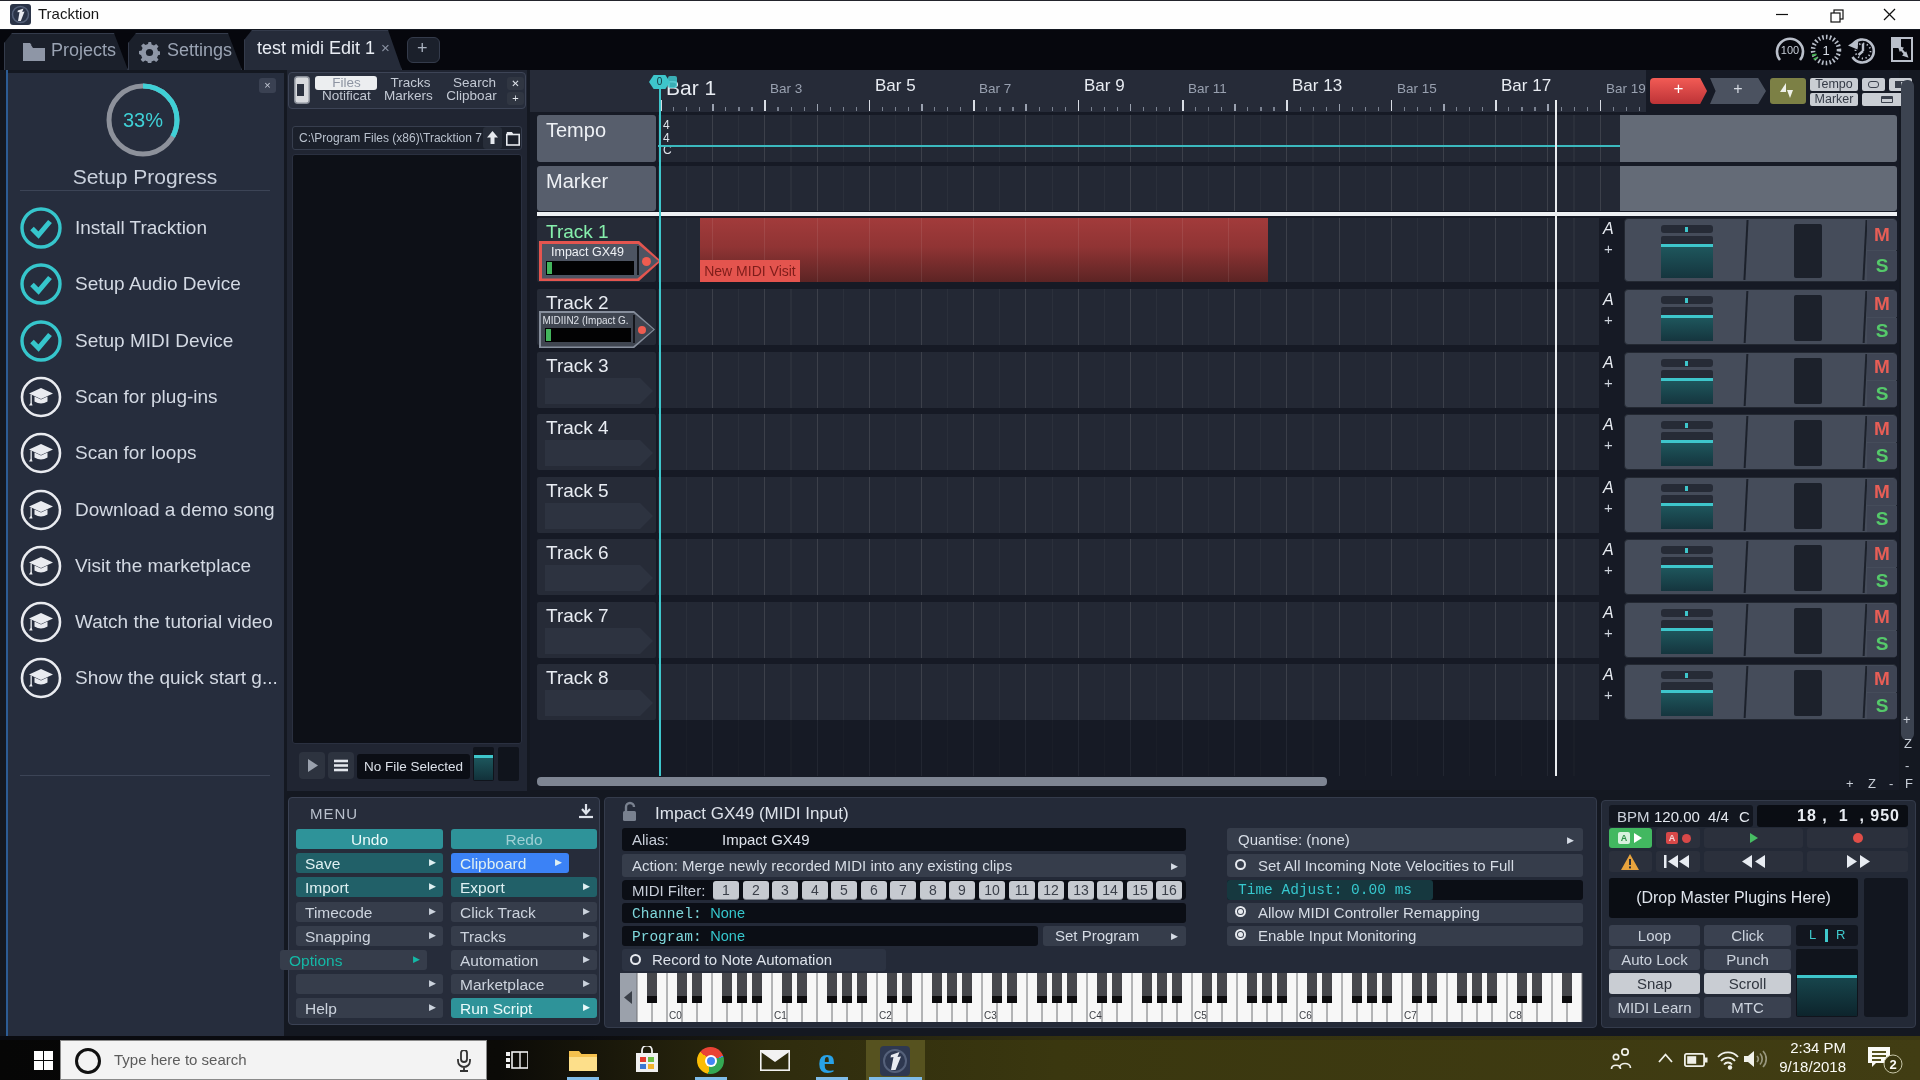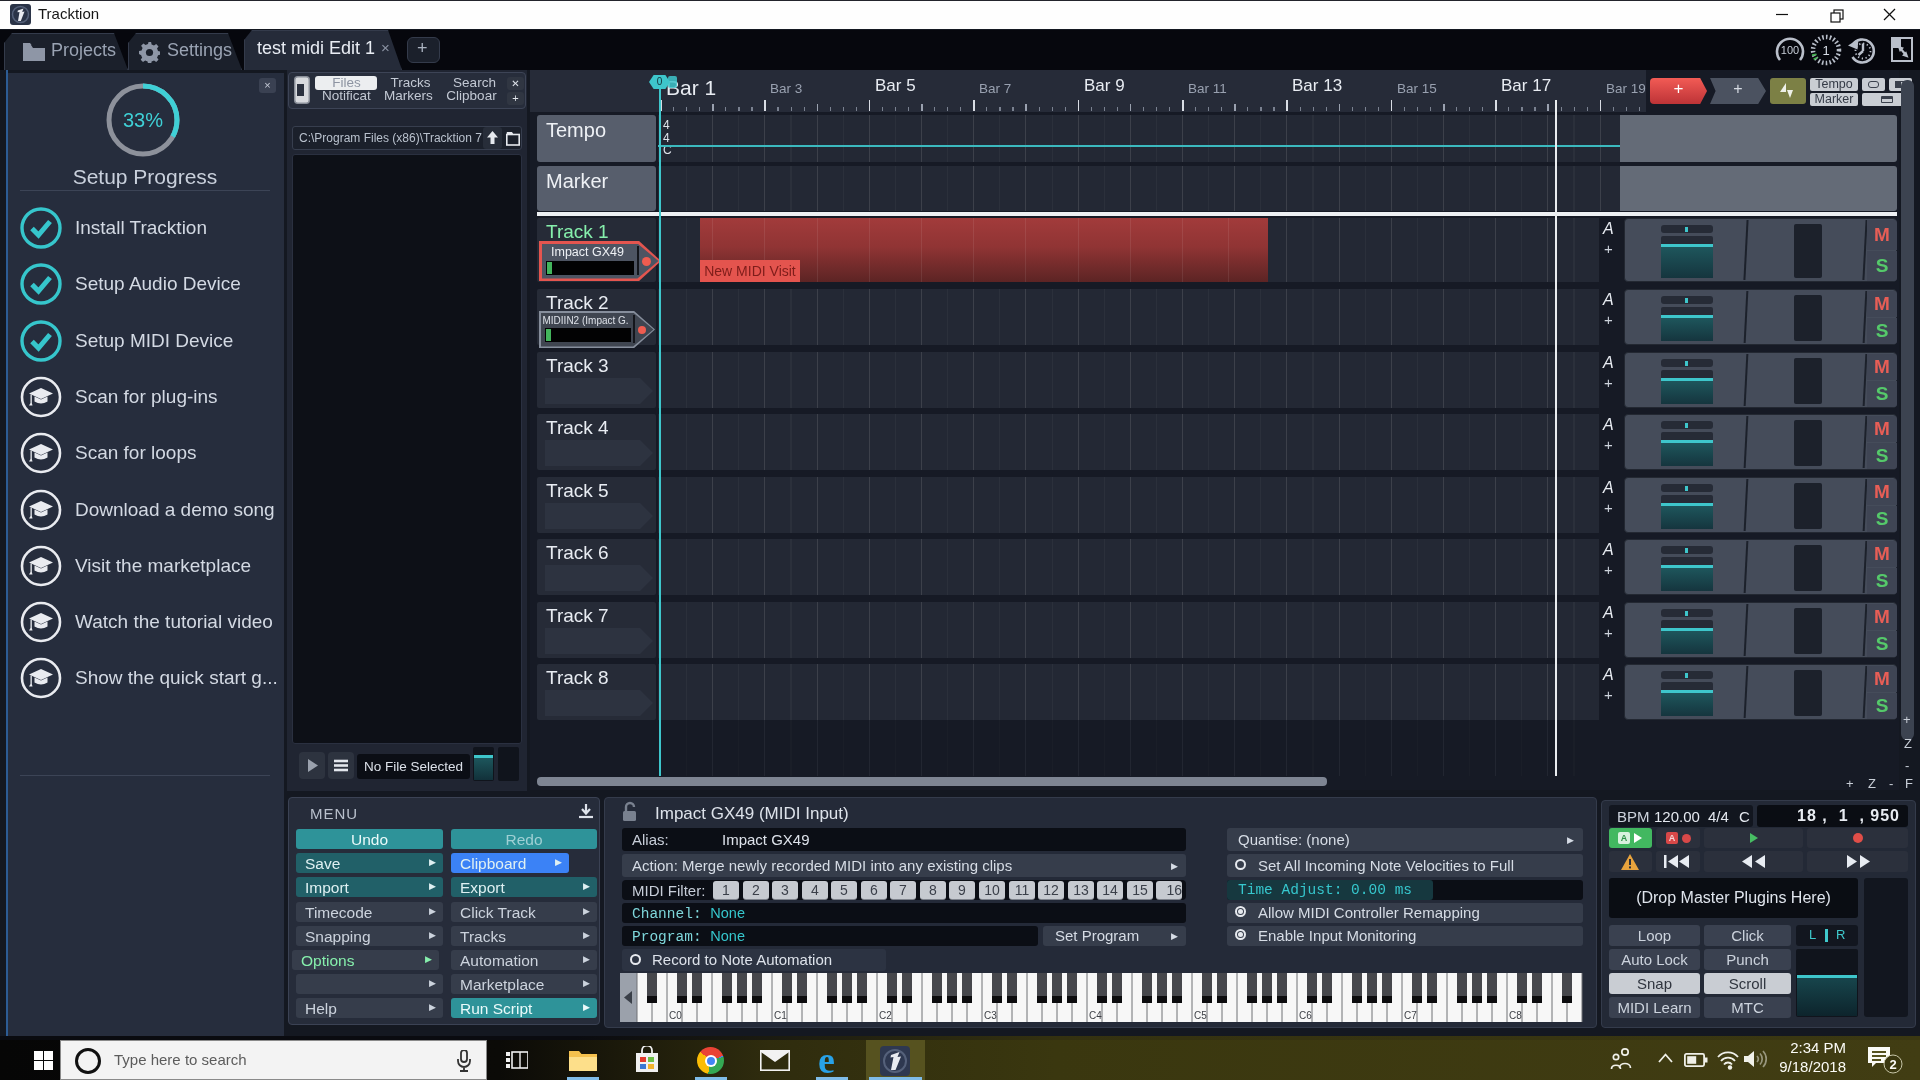--- a/index.html
+++ b/index.html
@@ -520,21 +520,21 @@
       <span style="position:absolute;right:7px;top:50%;transform:translateY(-54%);font-size:9px;">▶</span>
     </div>
 <div style="position:absolute;left:296px;top:926px;width:147px;height:20px;background:#363d4b;border-radius:3px;font-size:15.5px;color:#ccd3dd;line-height:19px;">
       <span style="position:absolute;left:9px;top:1px;">Snapping</span>
       <span style="position:absolute;right:7px;top:50%;transform:translateY(-54%);font-size:9px;">▶</span>
     </div>
 <div style="position:absolute;left:451px;top:926px;width:146px;height:20px;background:#363d4b;border-radius:3px;font-size:15.5px;color:#ccd3dd;line-height:19px;">
       <span style="position:absolute;left:9px;top:1px;">Tracks</span>
       <span style="position:absolute;right:7px;top:50%;transform:translateY(-54%);font-size:9px;">▶</span>
     </div>
-<div style="position:absolute;left:292px;top:950px;width:147px;height:20px;background:#363d4b;border-radius:3px;font-size:15.5px;color:#86efac;line-height:19px;">
+<div style="position:absolute;left:280px;top:950px;width:147px;height:20px;background:#363d4b;border-radius:3px;font-size:15.5px;color:#14b8a6;line-height:19px;">
       <span style="position:absolute;left:9px;top:1px;">Options</span>
       <span style="position:absolute;right:7px;top:50%;transform:translateY(-54%);font-size:9px;">▶</span>
     </div>
 <div style="position:absolute;left:451px;top:950px;width:146px;height:20px;background:#363d4b;border-radius:3px;font-size:15.5px;color:#ccd3dd;line-height:19px;">
       <span style="position:absolute;left:9px;top:1px;">Automation</span>
       <span style="position:absolute;right:7px;top:50%;transform:translateY(-54%);font-size:9px;">▶</span>
     </div>
 <div style="position:absolute;left:296px;top:974px;width:147px;height:20px;background:#363d4b;border-radius:3px;font-size:15.5px;color:#ccd3dd;line-height:19px;">
       <span style="position:absolute;left:9px;top:1px;margin-top:20px;">Movies</span>
       <span style="position:absolute;right:7px;top:50%;transform:translateY(-54%);font-size:9px;">▶</span>
@@ -575,21 +575,21 @@
       <div style="position:absolute;left:239px;top:1px;width:26px;height:18px;background:#c6cad0;border-radius:3px;box-shadow:0 1px 0 #7e838c;text-align:center;font-size:14px;line-height:18px;color:#3a3f49;">6</div>
       <div style="position:absolute;left:268px;top:1px;width:26px;height:18px;background:#c6cad0;border-radius:3px;box-shadow:0 1px 0 #7e838c;text-align:center;font-size:14px;line-height:18px;color:#3a3f49;">7</div>
       <div style="position:absolute;left:298px;top:1px;width:26px;height:18px;background:#c6cad0;border-radius:3px;box-shadow:0 1px 0 #7e838c;text-align:center;font-size:14px;line-height:18px;color:#3a3f49;">8</div>
       <div style="position:absolute;left:327px;top:1px;width:26px;height:18px;background:#c6cad0;border-radius:3px;box-shadow:0 1px 0 #7e838c;text-align:center;font-size:14px;line-height:18px;color:#3a3f49;">9</div>
       <div style="position:absolute;left:357px;top:1px;width:26px;height:18px;background:#c6cad0;border-radius:3px;box-shadow:0 1px 0 #7e838c;text-align:center;font-size:14px;line-height:18px;color:#3a3f49;">10</div>
       <div style="position:absolute;left:387px;top:1px;width:26px;height:18px;background:#c6cad0;border-radius:3px;box-shadow:0 1px 0 #7e838c;text-align:center;font-size:14px;line-height:18px;color:#3a3f49;">11</div>
       <div style="position:absolute;left:416px;top:1px;width:26px;height:18px;background:#c6cad0;border-radius:3px;box-shadow:0 1px 0 #7e838c;text-align:center;font-size:14px;line-height:18px;color:#3a3f49;">12</div>
       <div style="position:absolute;left:446px;top:1px;width:26px;height:18px;background:#c6cad0;border-radius:3px;box-shadow:0 1px 0 #7e838c;text-align:center;font-size:14px;line-height:18px;color:#3a3f49;">13</div>
       <div style="position:absolute;left:475px;top:1px;width:26px;height:18px;background:#c6cad0;border-radius:3px;box-shadow:0 1px 0 #7e838c;text-align:center;font-size:14px;line-height:18px;color:#3a3f49;">14</div>
       <div style="position:absolute;left:505px;top:1px;width:26px;height:18px;background:#c6cad0;border-radius:3px;box-shadow:0 1px 0 #7e838c;text-align:center;font-size:14px;line-height:18px;color:#3a3f49;">15</div>
-      <div style="position:absolute;left:534px;top:1px;width:26px;height:18px;background:#c6cad0;border-radius:3px;box-shadow:0 1px 0 #7e838c;text-align:right;font-size:14px;line-height:18px;color:#3a3f49;">16</div>
+      <div style="position:absolute;left:534px;top:1px;width:26px;height:18px;background:#c6cad0;border-radius:3px;box-shadow:0 1px 0 #7e838c;text-align:center;font-size:14px;line-height:18px;color:#3a3f49;">16</div>
     </div>
 <div style="position:absolute;left:622px;top:926px;width:416px;height:20px;background:#0b0e15;border-radius:3px;">
       <span class="mono" style="position:absolute;left:10px;top:2px;font-size:14.5px;color:#7fd7db;">Program: <span style="color:#36c7cd;">None</span></span>
     </div>
 <div style="position:absolute;left:622px;top:903px;width:564px;height:20px;background:#0b0e15;border-radius:3px;">
       <span class="mono" style="position:absolute;left:10px;top:2px;font-size:14.5px;color:#7fd7db;">Channel: <span style="color:#36c7cd;">None</span></span>
     </div>
 <div style="position:absolute;left:1043px;top:926px;width:143px;height:20px;background:#363d4b;border-radius:3px;">
       <div style="position:absolute;left:12px;top:1px;font-size:15px;color:#d6dce5;">Set Program</div>
       <div style="position:absolute;right:8px;top:5px;font-size:9px;color:#d6dce5;">▶</div>

